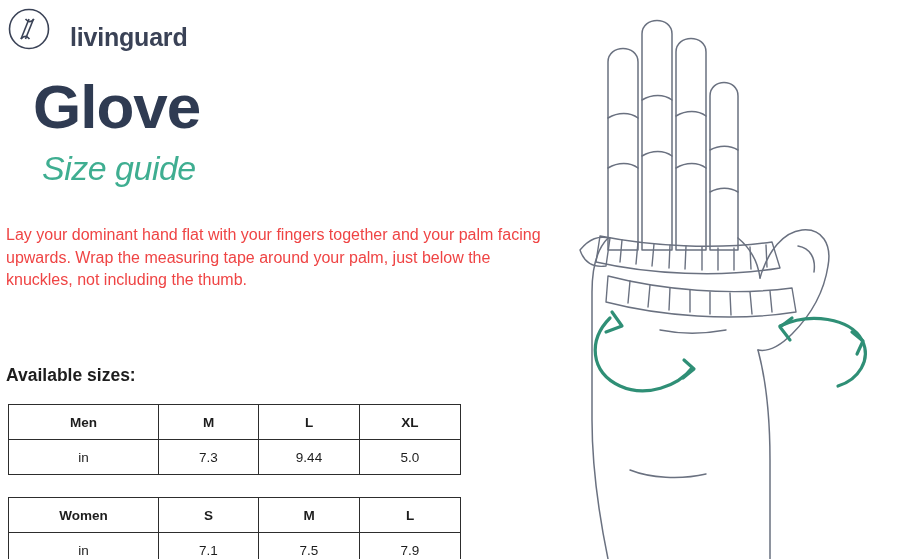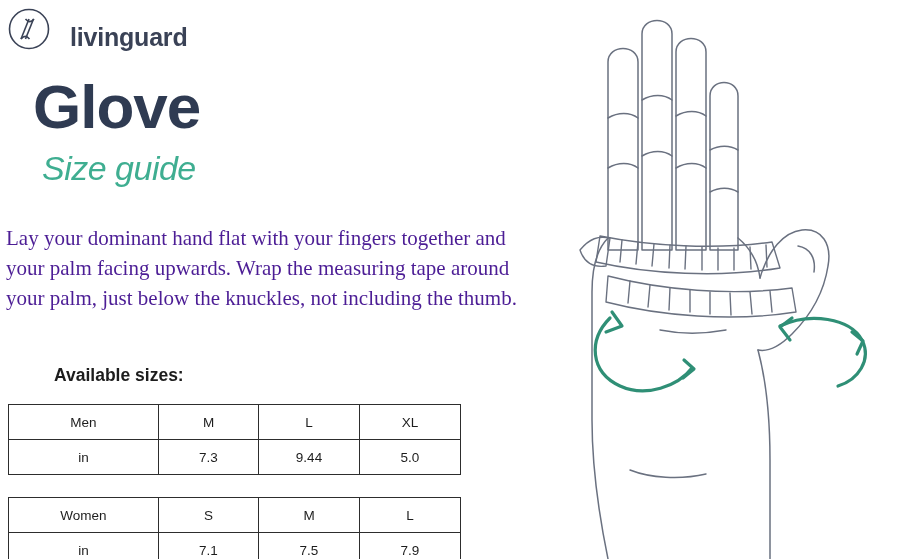--- a/index.html
+++ b/index.html
@@ -62,52 +62,50 @@
     color: #3fae91;
     line-height: 1.1;
     letter-spacing: -0.5px;
     margin-left: 34px;
   }
   .intro {
     position: absolute;
     left: 6px;
     top: 224px;
     width: 540px;
-    font-size: 21px;
-    color: #4c1d95;
+    font-size: 16px;
+    color: #ef4444;
     line-height: 1.42;
-    font-family: Liberation Serif, serif;
   }
   .avail {
     position: absolute;
     left: 6px;
     top: 365px;
     font-size: 17.5px;
     font-weight: bold;
     color: #1d1d1d;
-    margin-left: 48px;
   }
   
   .size-table {
     position: absolute;
     border-collapse: collapse;
     table-layout: fixed;
   }
   .size-table.men { left: 8px; top: 404px; width: 452px; }
   .size-table.women { left: 8px; top: 497px; width: 452px; }
   .size-table td {
     border: 1px solid #2d2d2d;
     height: 32px;
     text-align: center;
     vertical-align: middle;
     font-size: 13.5px;
     color: #1d1d1d;
   }
   .size-table td.head {
-    font-weight: normal;
+    font-weight: bold;
   }
   .size-table col.c1 { width: 150px; }
   .size-table col.c2 { width: 100px; }
   .size-table col.c3 { width: 101px; }
   .size-table col.c4 { width: 101px; }
   
   .illustration {
     position: absolute;
     right: 0;
     top: 0;

